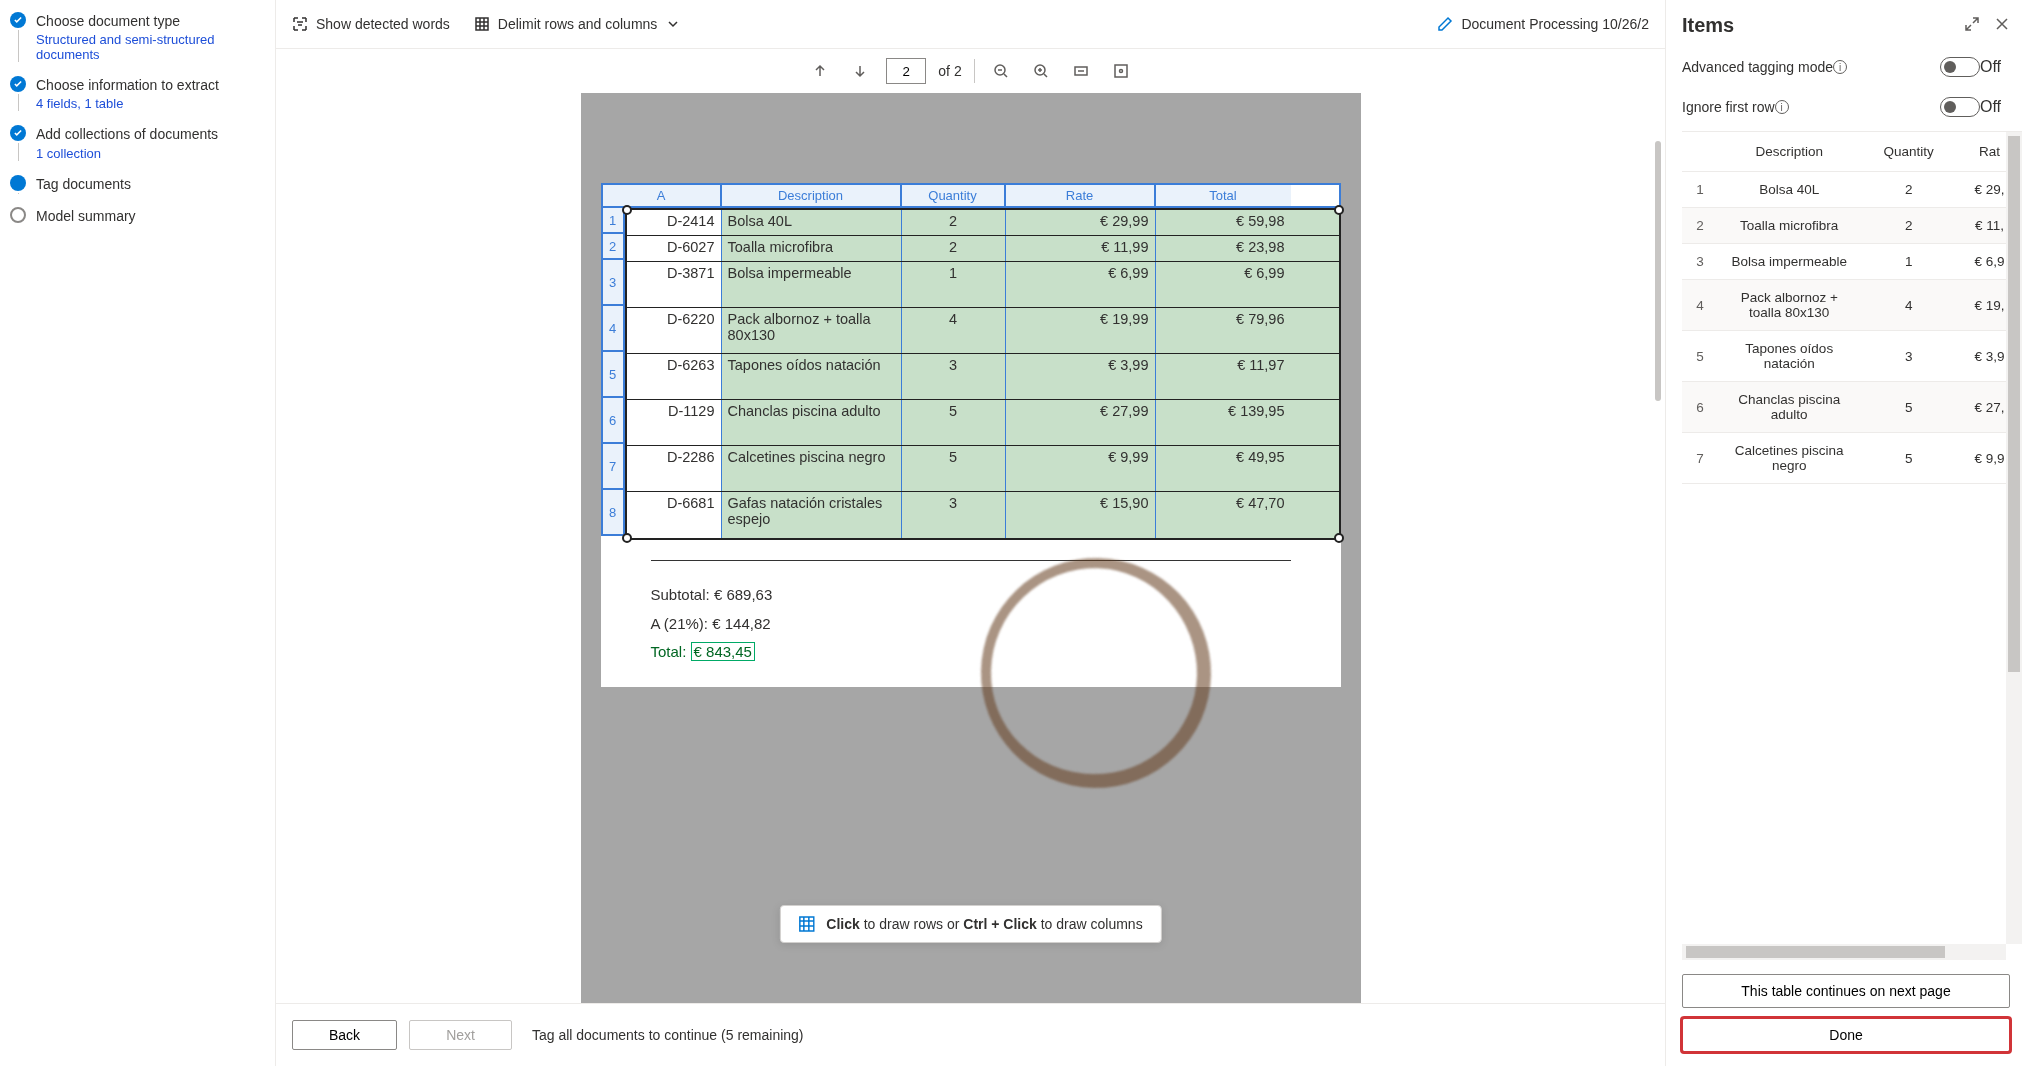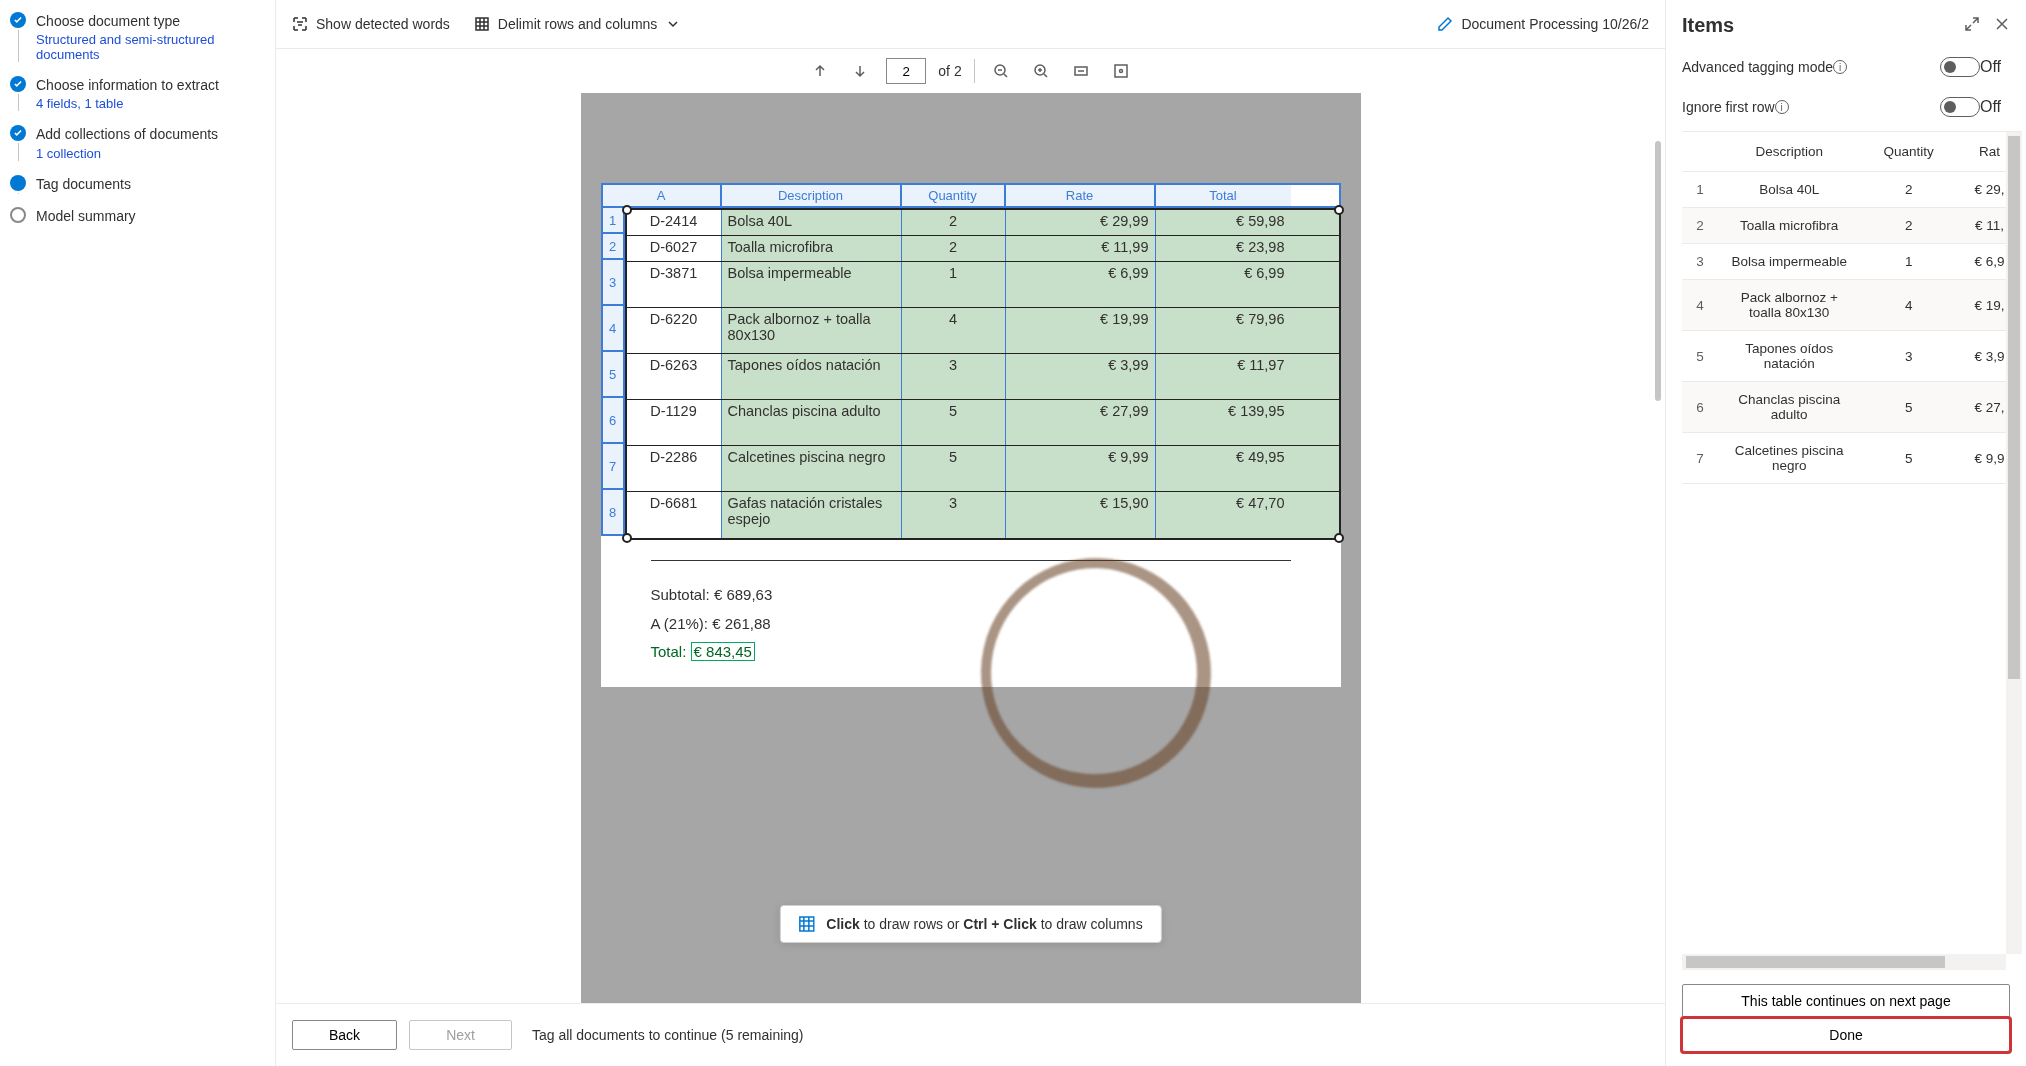--- a/index.html
+++ b/index.html
@@ -41,21 +41,21 @@
 .sel-headers .col-lbl { background: #eaf2fb; color: #3b7dd8; text-align: center; font-size: 13px; padding: 3px 0; border-right: 2px solid #3b7dd8; }
 .sel-headers .col-lbl:last-child { border-right: none; }
 .sel-body { display: flex; }
 .row-lbls { display: flex; flex-direction: column; }
 .row-lbl { width: 24px; background: #eaf2fb; color: #3b7dd8; text-align: center; font-size: 13px; display: flex; align-items: center; justify-content: center; border: 2px solid #3b7dd8; border-top: none; }
 .sel-grid { flex: 1; border: 2px solid #222; position: relative; background: #c8e0c9; }
 .sel-row { display: flex; border-bottom: 1px solid #222; }
 .sel-row:last-child { border-bottom: none; }
 .sel-cell { padding: 3px 6px; font-size: 14.5px; border-right: 1px solid #3b7dd8; }
 .sel-cell.first { background: white; }
-.col-a { width: 95px; text-align: center; }
+.col-a { width: 95px; text-align: right; }
 .col-b { width: 180px; }
 .col-c { width: 104px; text-align: center; }
 .col-d { width: 150px; text-align: right; }
 .col-e { width: 135px; text-align: right; border-right: none; }
 .sel-cell.col-c:not(.sel-header), .sel-cell.col-d:not(.sel-header), .sel-cell.col-e:not(.sel-header) { display: flex; align-items: flex-start; }
 .sel-cell.col-c:not(.sel-header) { justify-content: center; }
 .sel-cell.col-d:not(.sel-header), .sel-cell.col-e:not(.sel-header) { justify-content: flex-end; }
 
 .handle { position: absolute; width: 10px; height: 10px; background: white; border: 2px solid #222; border-radius: 50%; }
 .handle.tl { top: -5px; left: -5px; }
@@ -100,21 +100,21 @@
 .panel-table th { font-weight: 400; padding: 12px 6px; text-align: center; border-bottom: 1px solid #edebe9; }
 .panel-table td { padding: 10px 6px; border-bottom: 1px solid #edebe9; text-align: center; }
 .panel-table td.desc { max-width: 92px; word-wrap: break-word; }
 .panel-table th:first-child, .panel-table td:first-child { width: 36px; color: #605e5c; }
 .panel-table tr.odd td { background: #faf9f8; }
 .pt-scroll-v { position: absolute; right: 0; top: 0; width: 16px; bottom: 16px; background: #f3f2f1; }
 .pt-scroll-v::before { content:''; position:absolute; top:4px; left:2px; right:2px; height:66%; background:#c8c6c4; }
 .pt-scroll-h { position: absolute; left: 0; right: 16px; bottom: 0; height: 16px; background: #f3f2f1; }
 .pt-scroll-h::before { content:''; position:absolute; left:4px; top:2px; bottom:2px; width:80%; background:#c8c6c4; }
 
-.panel-actions { padding: 14px 16px 0; display: flex; flex-direction: column; }
+.panel-actions { padding: 14px 16px 0; display: flex; flex-direction: column; gap: 10px; }
 .panel-btn { width: 100%; padding: 8px; border: 1px solid #8a8886; background: white; font-size: 14px; cursor: pointer; border-radius: 2px; }
 .panel-btn.highlight { outline: 3px solid #d13438; outline-offset: -1px; }
 
 svg.ic { width: 16px; height: 16px; fill: none; stroke: currentColor; stroke-width: 1.5; }
 </style>
 </head>
 <body>
 
 <div class="app">
 
@@ -338,21 +338,21 @@
       <div class="sel-cell col-d">€ 15,90</div>
       <div class="sel-cell col-e">€ 47,70</div>
     </div>
                 </div>
             </div>
           </div>
           <div class="stain"></div>
           <hr class="doc-hr">
           <div class="doc-totals">
             <div>Subtotal: € 689,63</div>
-            <div>A (21%): € 261,88</div>
+            <div>A (21%): € 144,82</div>
             <div class="grand"><span>Total: </span><span class="box">€ 843,45</span></div>
           </div>
         </div>
       </div>
       <div class="hint-pill">
         <svg class="ic" style="color:#0078d4" viewBox="0 0 16 16">
             <rect x="1" y="1" width="14" height="14"></rect>
             <path d="M1 5h14M1 10h14M5 1v14M10 1v14"></path>
           </svg>
         <span><b>Click</b><span> to draw rows or </span><b>Ctrl + Click</b><span> to draw columns</span></span>

